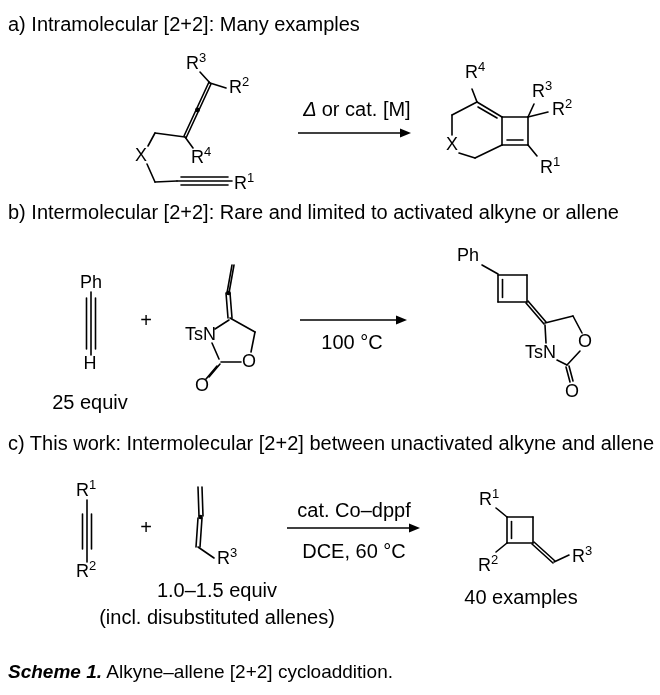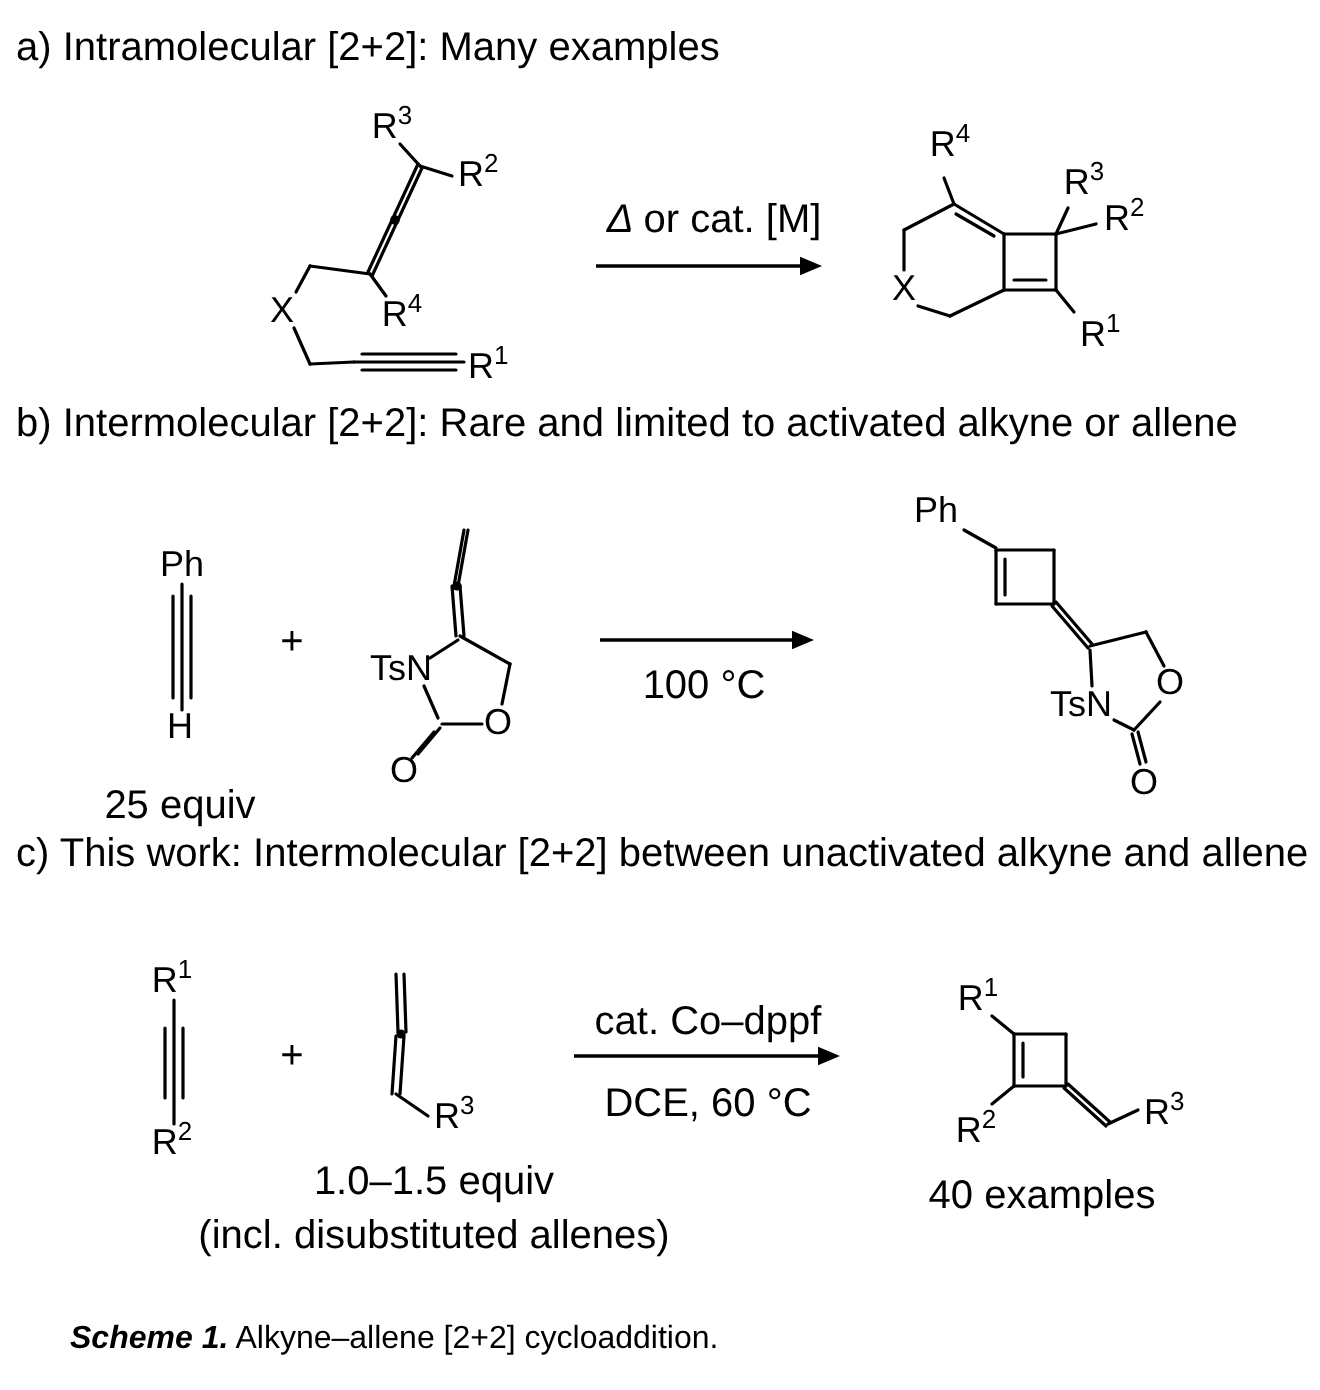--- a/index.html
+++ b/index.html
@@ -6,21 +6,21 @@
   .page {
     position:relative; width:660px; height:695px; background:#ffffff;
     font-family:"Liberation Sans", sans-serif; color:#000;
     overflow:hidden;
   }
   .hdr {
     position:absolute; left:8px; font-size:20px; line-height:23px;
     white-space:nowrap; color:#000;
   }
   .caption {
-    position:absolute; left:8px; top:661px; font-size:16px; white-space:nowrap;margin-left:27px;
+    position:absolute; left:8px; top:661px; font-size:19px; white-space:nowrap;
   }
   .caption .lbl { font-weight:bold; font-style:italic; }
   svg.panel { position:absolute; left:0; overflow:visible; }
   svg .bond { stroke:#000; stroke-width:1.6; fill:none; stroke-linecap:round; }
   svg .arrowline { stroke:#000; stroke-width:1.7; fill:none; stroke-linecap:butt; }
   svg .head { fill:#000; stroke:none; }
   svg .dot { fill:#000; stroke:none; }
   svg text { fill:#000; stroke:none; font-family:"Liberation Sans", sans-serif; }
   svg text.atom { font-size:18px; }
   svg text.cond { font-size:20px; }
@@ -142,21 +142,21 @@
       <line class="bond" x1="567" y1="120" x2="557" y2="115"></line>
       <line class="bond" x1="546" y1="98" x2="545" y2="80"></line>
       <line class="bond" x1="569" y1="121" x2="573" y2="136"></line>
       <line class="bond" x1="566" y1="122" x2="570" y2="137"></line>
       <text class="atom" text-anchor="end" x="556" y="113">TsN</text>
       <text class="atom" text-anchor="middle" x="585" y="102">O</text>
       <text class="atom" text-anchor="middle" x="572" y="152">O</text>
     </g>
   </svg>
 
-  <div class="hdr" style="top:416px">c) This work: Intermolecular [2+2] between unactivated alkyne and allene</div>
+  <div class="hdr" style="top:432px">c) This work: Intermolecular [2+2] between unactivated alkyne and allene</div>
 
   <svg class="panel" style="top:470px" width="660" height="160" viewBox="0 0 660 160">
 
     <g>
       <text class="atom" text-anchor="middle" x="86" y="26"><tspan>R</tspan><tspan class="sup" dy="-7">1</tspan></text>
       <line class="bond" x1="87" y1="30" x2="87" y2="92"></line>
       <line class="bond" x1="82.5" y1="44" x2="82.5" y2="79"></line>
       <line class="bond" x1="91.5" y1="44" x2="91.5" y2="79"></line>
       <text class="atom" text-anchor="middle" x="86" y="107"><tspan>R</tspan><tspan class="sup" dy="-7">2</tspan></text>
     </g>

